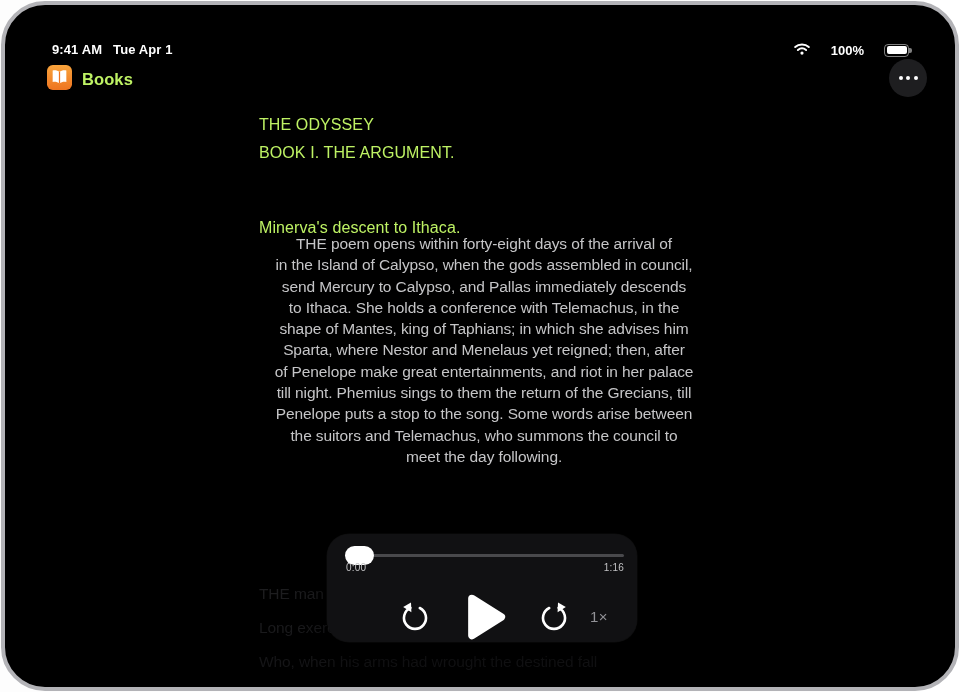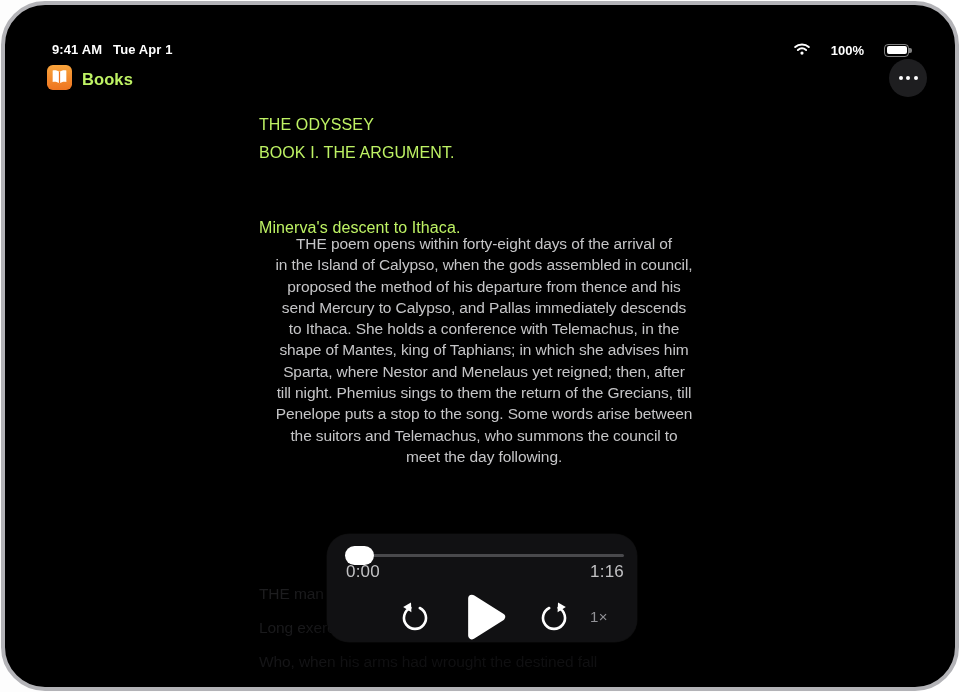--- a/index.html
+++ b/index.html
@@ -51,21 +51,21 @@
   .poem-line:nth-child(3) { color:#151517; }
 
   
   .player { position:absolute; left:322px; top:529px; width:310px; height:108px;
     background:#111113; border-radius:22px;
     box-shadow:0 0 0 0.5px rgba(255,255,255,0.05), 0 16px 34px rgba(0,0,0,0.6); }
   .slider { position:absolute; left:18px; right:13px; top:11px; height:21px; cursor:pointer; }
   .slider-track { position:absolute; left:0; right:0; top:9px; height:3px; background:#49494c; border-radius:2px; }
   .slider-thumb { position:absolute; left:0; top:1px; width:29px; height:19px; background:#fff;
     border-radius:10px; cursor:grab; }
-  .time { position:absolute; top:28px; font-size:17px; color:#c2c2c4; letter-spacing:0.2px; }
+  .time { position:absolute; top:28px; font-size:10px; color:#c2c2c4; letter-spacing:0.2px; }
   .time-elapsed  { left:19px; }
   .time-duration { right:13px; }
   .controls { position:absolute; left:0; right:0; top:56px; height:52px; }
   .ctl-btn { position:absolute; background:none; border:none; padding:0; cursor:pointer;
     display:flex; align-items:center; justify-content:center; }
   #skip-back    { left:71px;  top:11px; width:34px; height:34px; }
   #play-btn     { left:133px; top:2px;  width:50px; height:50px; }
   #skip-forward { left:210px; top:11px; width:34px; height:34px; }
   #skip-forward svg { transform:scaleX(-1); }
   .speed-label { position:absolute; left:263px; top:18px; font-size:15px; color:#929297; letter-spacing:0.3px; cursor:pointer; }
@@ -117,25 +117,25 @@
         <i></i>
     </button>
 
     <div class="heading" id="book-title">THE ODYSSEY</div>
     <div class="heading" id="chapter-head">BOOK I. THE ARGUMENT.</div>
     <div class="heading" id="section-head">Minerva's descent to Ithaca.</div>
 
     <div class="arg-block">
         <div class="arg-line">THE poem opens within forty-eight days of the arrival of</div>
         <div class="arg-line">in the Island of Calypso, when the gods assembled in council,</div>
-        <div class="arg-line">proposed the method of his departure from thence and his</div>
         <div class="arg-line">send Mercury to Calypso, and Pallas immediately descends</div>
         <div class="arg-line">to Ithaca. She holds a conference with Telemachus, in the</div>
         <div class="arg-line">shape of Mantes, king of Taphians; in which she advises him</div>
         <div class="arg-line">Sparta, where Nestor and Menelaus yet reigned; then, after</div>
+        <div class="arg-line">of Penelope make great entertainments, and riot in her palace</div>
         <div class="arg-line">till night. Phemius sings to them the return of the Grecians, till</div>
         <div class="arg-line">Penelope puts a stop to the song. Some words arise between</div>
         <div class="arg-line">the suitors and Telemachus, who summons the council to</div>
         <div class="arg-line">meet the day following.</div>
       </div>
 
     <div class="poem-block">
         <div class="poem-line">THE man for wisdom's various arts renown'd,</div>
         <div class="poem-line">Long exercised in woes, O Muse! resound;</div>
         <div class="poem-line">Who, when his arms had wrought the destined fall</div>

